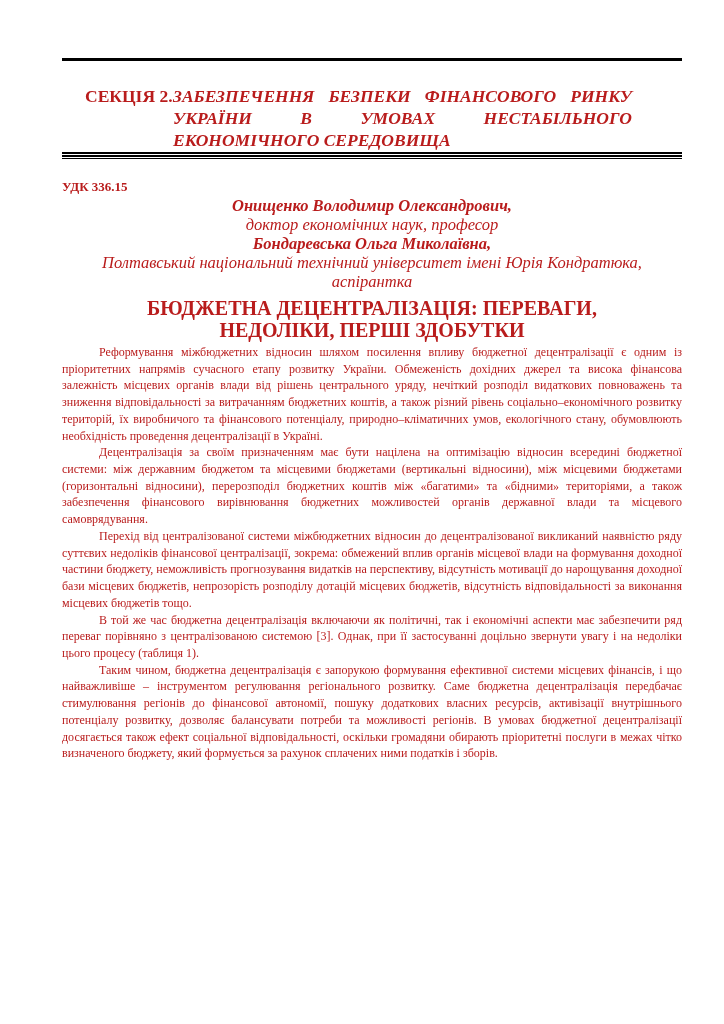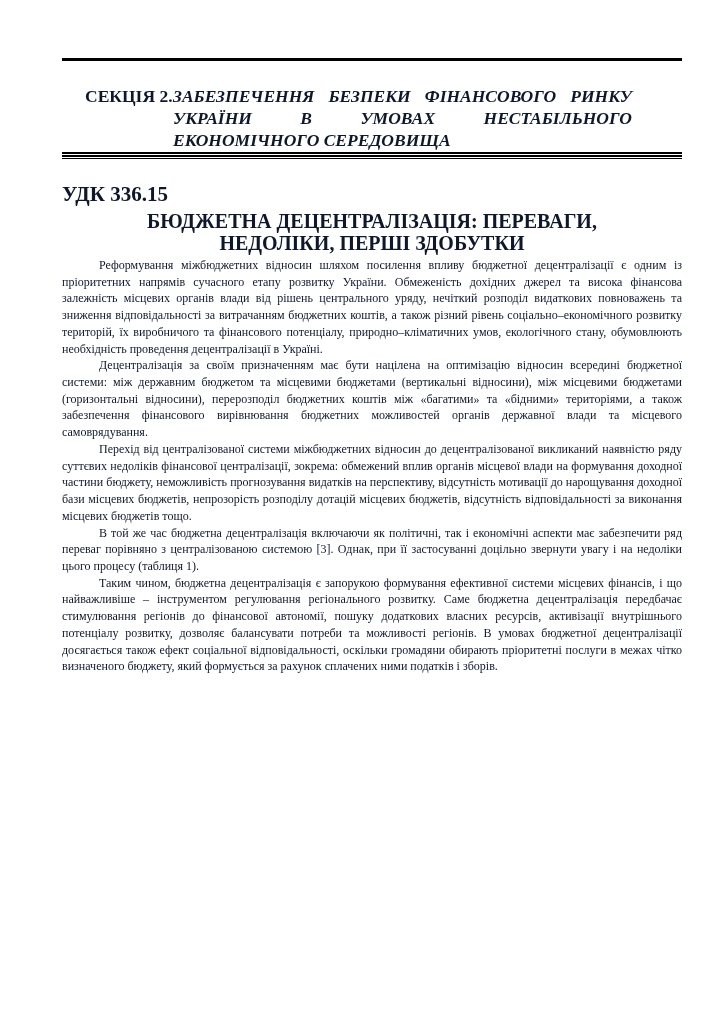--- a/index.html
+++ b/index.html
@@ -2,21 +2,21 @@
 <html><head>
 <meta charset="utf-8">
 <style>
   html, body { margin: 0; padding: 0; background: #e8e8e8; }
   .page {
     width: 724px; height: 1024px;
     background: #ffffff;
     position: relative;
     margin: 0 auto;
     font-family: "Liberation Serif", "DejaVu Serif", serif;
-    color: #0f172a;
+    color: #b91c1c;
     overflow: hidden;
   }
   .content {
     position: absolute;
     left: 62px; top: 0;
     width: 620px;
   }
   .rule-top {
     margin-top: 58px;
     height: 3px;
@@ -43,23 +43,23 @@
     margin-top: 1px;
     height: 7px;
     background: linear-gradient(
       #000 0, #000 2px,
       #fff 2px, #fff 3px,
       #000 3px, #000 4.5px,
       #fff 4.5px, #fff 5.5px,
       #000 5.5px, #000 7px);
   }
   .udc {
-    margin-top: 26px;
+    margin-top: 18px;
     font-weight: bold;
-    font-size: 21px;
+    font-size: 13px;
     line-height: 19px;
   }
   .authors {
     margin-top: 0px;
     text-align: center;
     font-size: 16.5px;
     line-height: 19px;
     font-style: italic;
   }
   .authors .author-name { font-weight: bold; }
@@ -99,20 +99,27 @@
 
     <div class="section-heading">
       <span class="num">СЕКЦІЯ 2.</span>
       <span class="txt">ЗАБЕЗПЕЧЕННЯ БЕЗПЕКИ ФІНАНСОВОГО РИНКУ УКРАЇНИ В УМОВАХ НЕСТАБІЛЬНОГО ЕКОНОМІЧНОГО СЕРЕДОВИЩА</span>
     </div>
 
     <div class="rule-triple"></div>
 
     <div class="udc">УДК 336.15</div>
 
+    <div class="authors">
+      <div class="author-name">Онищенко Володимир Олександрович,</div>
+      <div class="author-role">доктор економічних наук, професор</div>
+      <div class="author-name">Бондаревська Ольга Миколаївна,</div>
+      <div class="author-affiliation">Полтавський національний технічний університет імені Юрія Кондратюка,</div>
+      <div class="author-role">аспірантка</div>
+    </div>
 
     <div class="article-title">БЮДЖЕТНА ДЕЦЕНТРАЛІЗАЦІЯ: ПЕРЕВАГИ, НЕДОЛІКИ, ПЕРШІ ЗДОБУТКИ</div>
 
     <div class="bodytext">
       <p>Реформування міжбюджетних відносин шляхом посилення впливу бюджетної децентралізації є одним із пріоритетних напрямів сучасного етапу розвитку України. Обмеженість дохідних джерел та висока фінансова залежність місцевих органів влади від рішень центрального уряду, нечіткий розподіл видаткових повноважень та зниження відповідальності за витрачанням бюджетних коштів, а також різний рівень соціально–економічного розвитку територій, їх виробничого та фінансового потенціалу, природно–кліматичних умов, екологічного стану, обумовлюють необхідність проведення децентралізації в Україні.</p>
       <p>Децентралізація за своїм призначенням має бути націлена на оптимізацію відносин всередині бюджетної системи: між державним бюджетом та місцевими бюджетами (вертикальні відносини), між місцевими бюджетами (горизонтальні відносини), перерозподіл бюджетних коштів між «багатими» та «бідними» територіями, а також забезпечення фінансового вирівнювання бюджетних можливостей органів державної влади та місцевого самоврядування.</p>
       <p>Перехід від централізованої системи міжбюджетних відносин до децентралізованої викликаний наявністю ряду суттєвих недоліків фінансової централізації, зокрема: обмежений вплив органів місцевої влади на формування доходної частини бюджету, неможливість прогнозування видатків на перспективу, відсутність мотивації до нарощування доходної бази місцевих бюджетів, непрозорість розподілу дотацій місцевих бюджетів, відсутність відповідальності за виконання місцевих бюджетів тощо.</p>
       <p>В той же час бюджетна децентралізація включаючи як політичні, так і економічні аспекти має забезпечити ряд переваг порівняно з централізованою системою [3]. Однак, при її застосуванні доцільно звернути увагу і на недоліки цього процесу (таблиця 1).</p>
       <p>Таким чином, бюджетна децентралізація є запорукою формування ефективної системи місцевих фінансів, і що найважливіше – інструментом регулювання регіонального розвитку. Саме бюджетна децентралізація передбачає стимулювання регіонів до фінансової автономії, пошуку додаткових власних ресурсів, активізації внутрішнього потенціалу розвитку, дозволяє балансувати потреби та можливості регіонів. В умовах бюджетної децентралізації досягається також ефект соціальної відповідальності, оскільки громадяни обирають пріоритетні послуги в межах чітко визначеного бюджету, який формується за рахунок сплачених ними податків і зборів.</p>
     </div>

